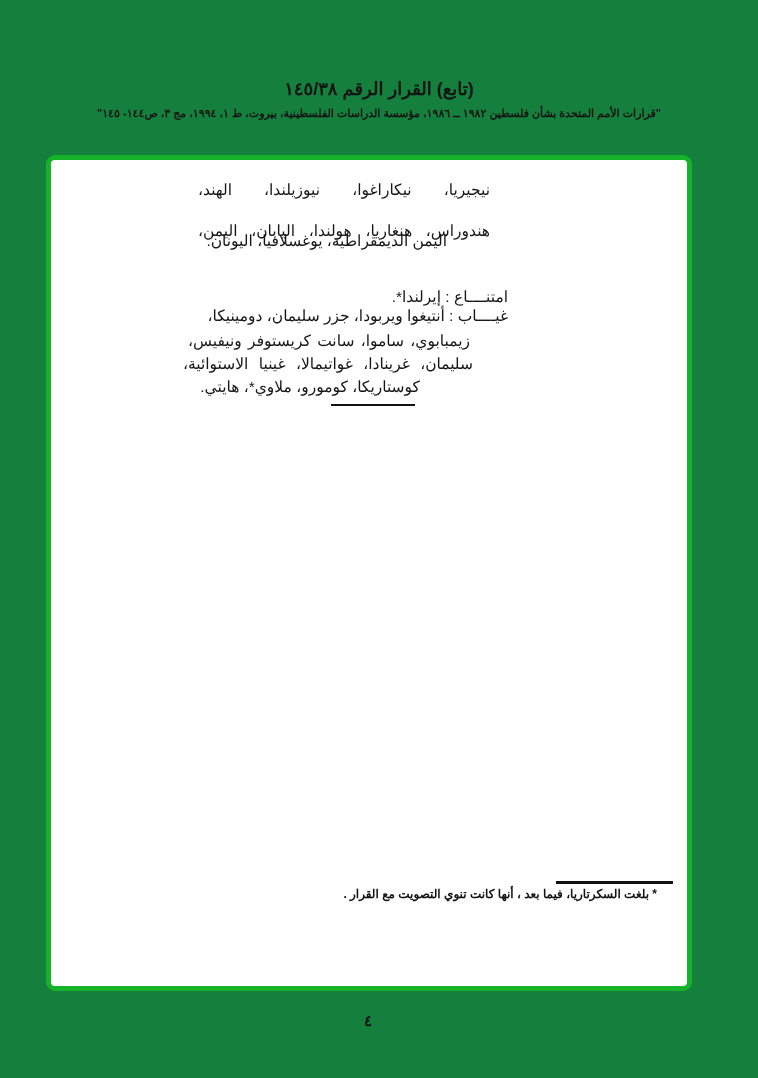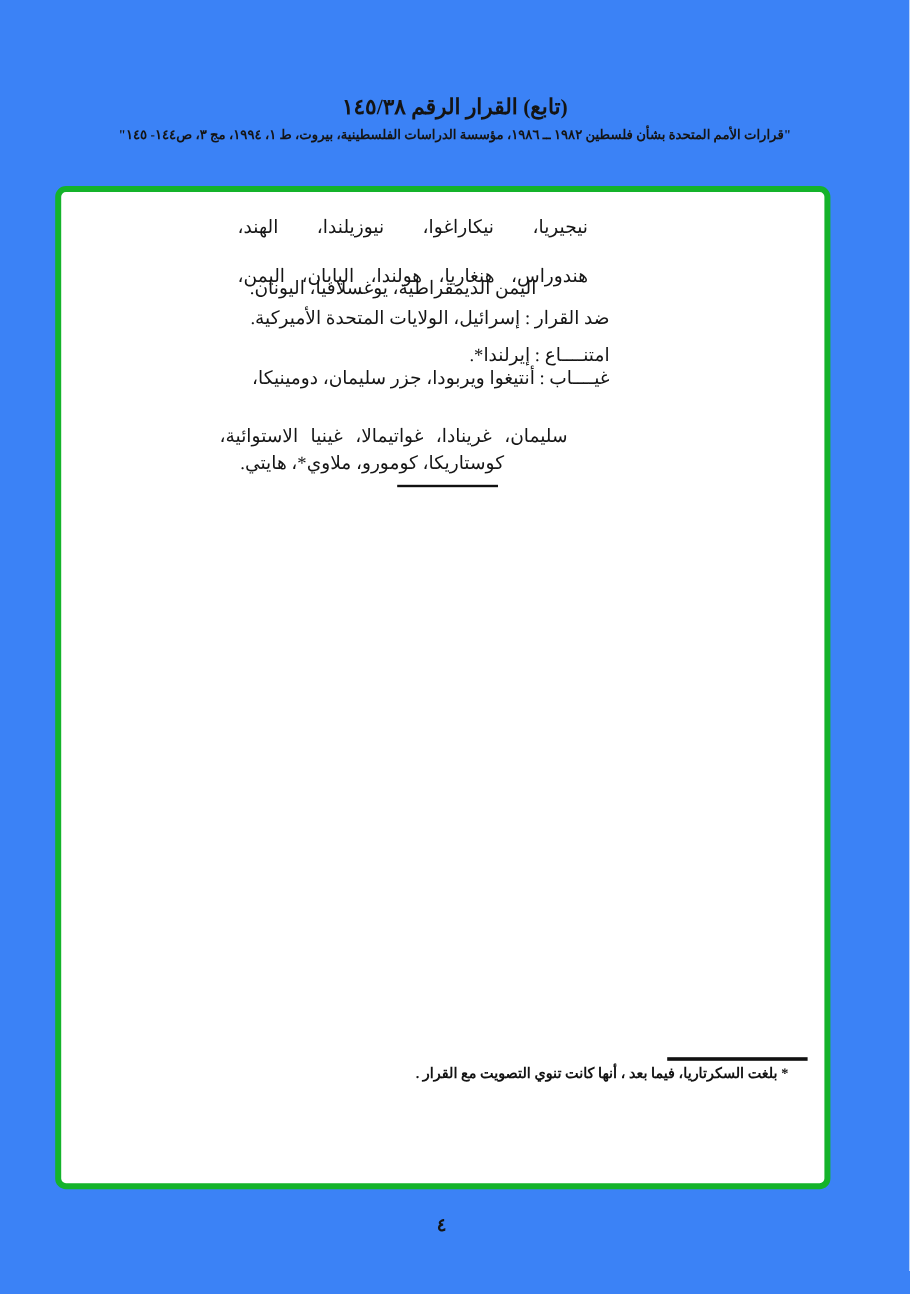--- a/index.html
+++ b/index.html
@@ -1,20 +1,20 @@
 <!DOCTYPE html>
 <html><head>
 <meta charset="utf-8">
 <style>
   html,body{margin:0;padding:0;background:#ffffff;}
   #page{
     position:relative;
     width:758px;height:1078px;
-    background:#3b82f6;
-    font-family:Liberation Serif, serif;
+    background:#15803d;
+    font-family:Liberation Sans, sans-serif;
     color:#141414;
     overflow:hidden;
   }
   .hdr-title{
     position:absolute;top:77px;left:0;width:758px;
     text-align:center;direction:rtl;
     font-size:18px;font-weight:bold;line-height:24px;
     letter-spacing:0;
   }
   .hdr-citation{
@@ -76,26 +76,26 @@
 
     
   </div>
 
   <div class="bline just" id="l1">نيجيريا، نيكاراغوا، نيوزيلندا، الهند،</div>
 
   <div class="bline just" id="l2">هندوراس، هنغاريا، هولندا، اليابان، اليمن،</div>
 
   <div class="bline" id="l3">اليمن الديمقراطية، يوغسلافيا، اليونان.</div>
 
-  <div class="bline" id="l4">ضد القرار : إسرائيل، الولايات المتحدة الأميركية.</div>
 
   <div class="bline" id="l5">امتنــــاع : إيرلندا*.</div>
 
   <div class="bline" id="l6">غيــــاب : أنتيغوا ويربودا، جزر سليمان، دومينيكا،</div>
 
+  <div class="bline just" id="l7">زيمبابوي، ساموا، سانت كريستوفر ونيفيس،</div>
 
   <div class="bline just" id="l8">سليمان، غرينادا، غواتيمالا، غينيا الاستوائية،</div>
 
   <div class="bline" id="l9">كوستاريكا، كومورو، ملاوي*، هايتي.</div>
 
   <div class="content-divider"></div>
 
   <div class="footnote-rule"></div>
 
   <div class="footnote-text">* بلغت السكرتاريا، فيما بعد ، أنها كانت تنوي التصويت مع القرار .</div>

